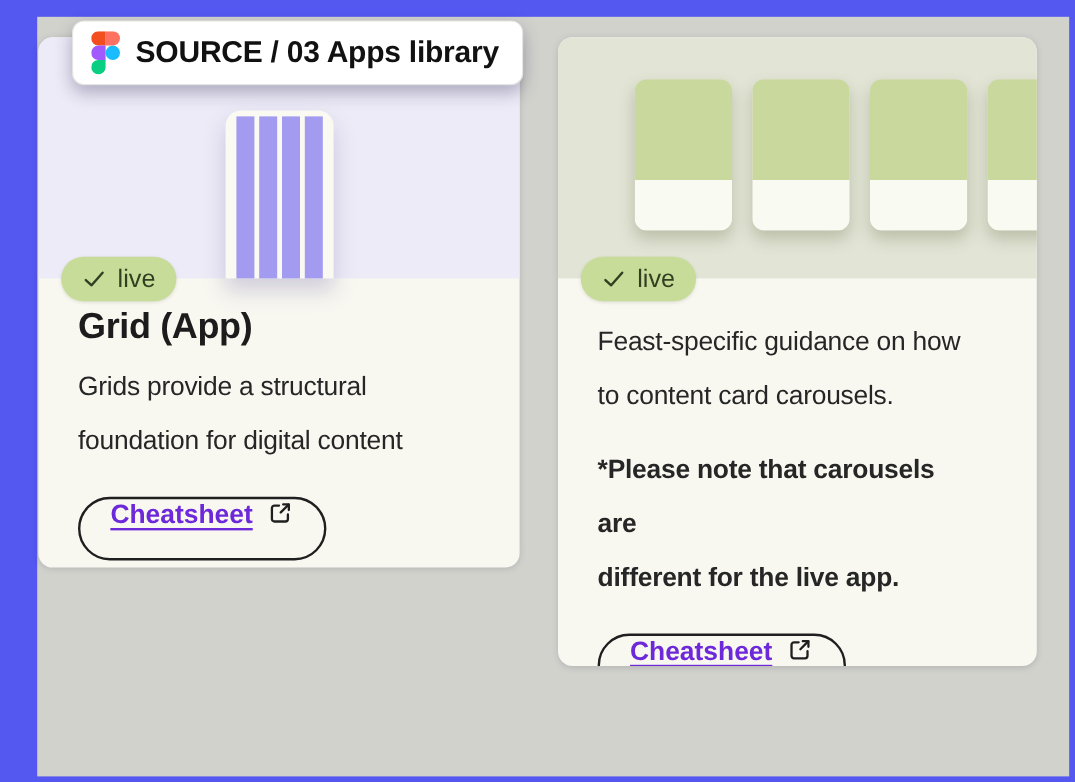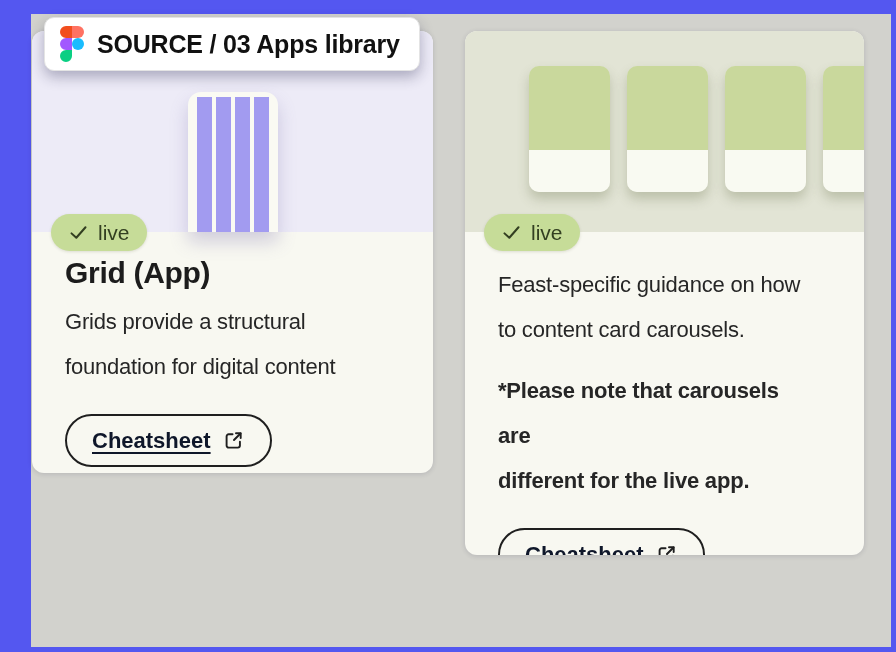--- a/index.html
+++ b/index.html
@@ -60,32 +60,32 @@
   
   .card-body { position: absolute; left: 0; top: 201px; right: 0; bottom: 0; padding: 22px 47px 0 33px; }
   .card-title { font-size: 30px; line-height: 37px; font-weight: 700; color: #1C1C1C; letter-spacing: -0.3px; }
   .card-desc, .card-note {
     margin-top: 8px; font-size: 22px; line-height: 45px; color: #262626;
     white-space: pre-line; letter-spacing: -0.2px;
   }
   .card-note { margin-top: 16px; font-weight: bold; }
 
   .btn {
-    margin-top: 25px; display: inline-flex; align-items: center; gap: 11px;
+    margin-top: 25px; display: inline-flex; align-items: flex-start; gap: 11px;
     height: 53px; padding: 0 25px; background: transparent;
     border: 2px solid #1F1F1F; border-radius: 27px; cursor: pointer;
     font-family: "Liberation Sans", sans-serif;
-    font-size: 22px; font-weight: 700; color: #0f172a;
+    font-size: 22px; font-weight: 700; color: #6d28d9;
   }
   .btn-label { text-decoration: underline; text-decoration-thickness: 2px; text-underline-offset: 4px; }
   .btn svg { display: block; }
 
   
   .frame-label {
-    position: absolute; left: 44px; top: 17px; height: 54px;
+    position: absolute; left: 60px; top: 17px; height: 54px;
     background: #FFFFFF; border: 1px solid #E4E4E4; border-radius: 10px;
     box-shadow: 0 6px 14px rgba(30,30,70,0.32);
     display: inline-flex; align-items: center; gap: 13px; padding: 0 19px 0 15px;
     font-size: 25px; font-weight: 700; color: #111111; letter-spacing: -0.2px;
     cursor: pointer;
   }
   .frame-label svg { display: block; }
 </style>
 </head>
 <body>

